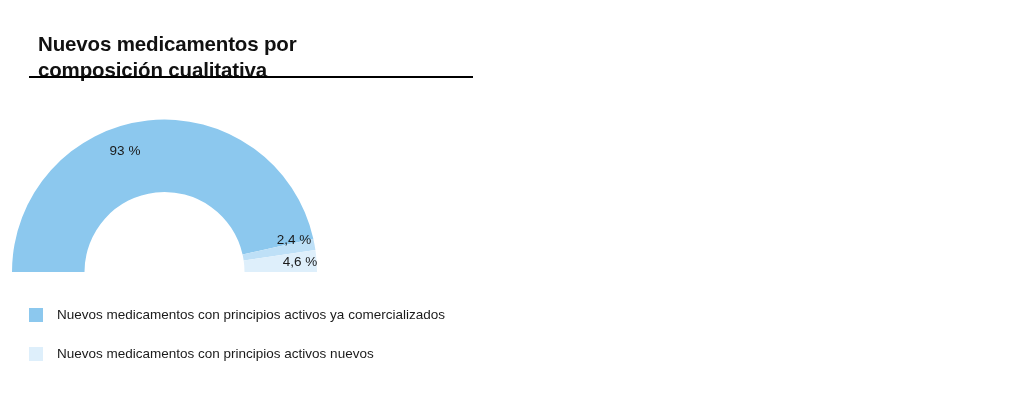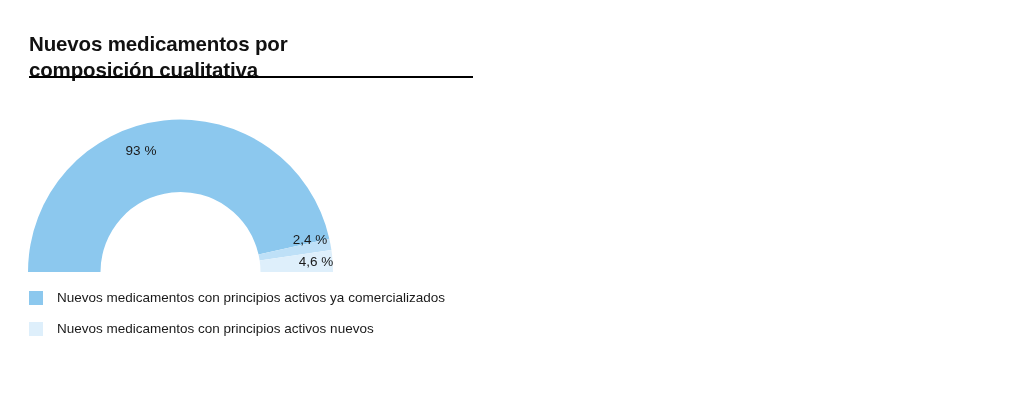--- a/index.html
+++ b/index.html
@@ -31,55 +31,56 @@
   .panel-title {
     position: absolute;
     top: 14px;
     font-size: 20.5px;
     font-weight: bold;
     line-height: 1.28;
     letter-spacing: -0.15px;
     color: #111111;
     white-space: pre-line;
   }
-  .panel-left .panel-title  { left: 29px; width: 420px; }
+  .panel-left .panel-title  { left: 38px; width: 420px; }
 
   .title-rule {
     position: absolute;
     top: 76px;
     height: 2px;
     background: #000000;
   }
   .panel-left .title-rule  { left: 29px;  width: 444px; }
 
   .chart-wrap {
     position: absolute;
     top: 104px;
     height: 172px;
   }
-  .panel-left .chart-wrap  { left: 28px;  width: 305px; }
+  .panel-left .chart-wrap  { left: 12px;  width: 305px; }
 
   .chart-svg { display: block; width: 305px; height: 172px; }
 
   .slice-label {
     font-family: "Liberation Sans", sans-serif;
     font-size: 13.5px;
     fill: #1a1a1a;
   }
 
   .legend {
     position: absolute;
     top: 291px;
   }
   .panel-left .legend  { left: 29px; }
 
   .legend-row {
     display: flex;
-    align-items: flex-start;
+    align-items: center;
     height: 31px;
+    margin-top: 8px;
   }
   .legend-swatch {
     width: 14px;
     height: 14px;
     flex: 0 0 14px;
     margin-right: 14px;
   }
   .legend-label {
     font-size: 13.5px;
     color: #1a1a1a;

